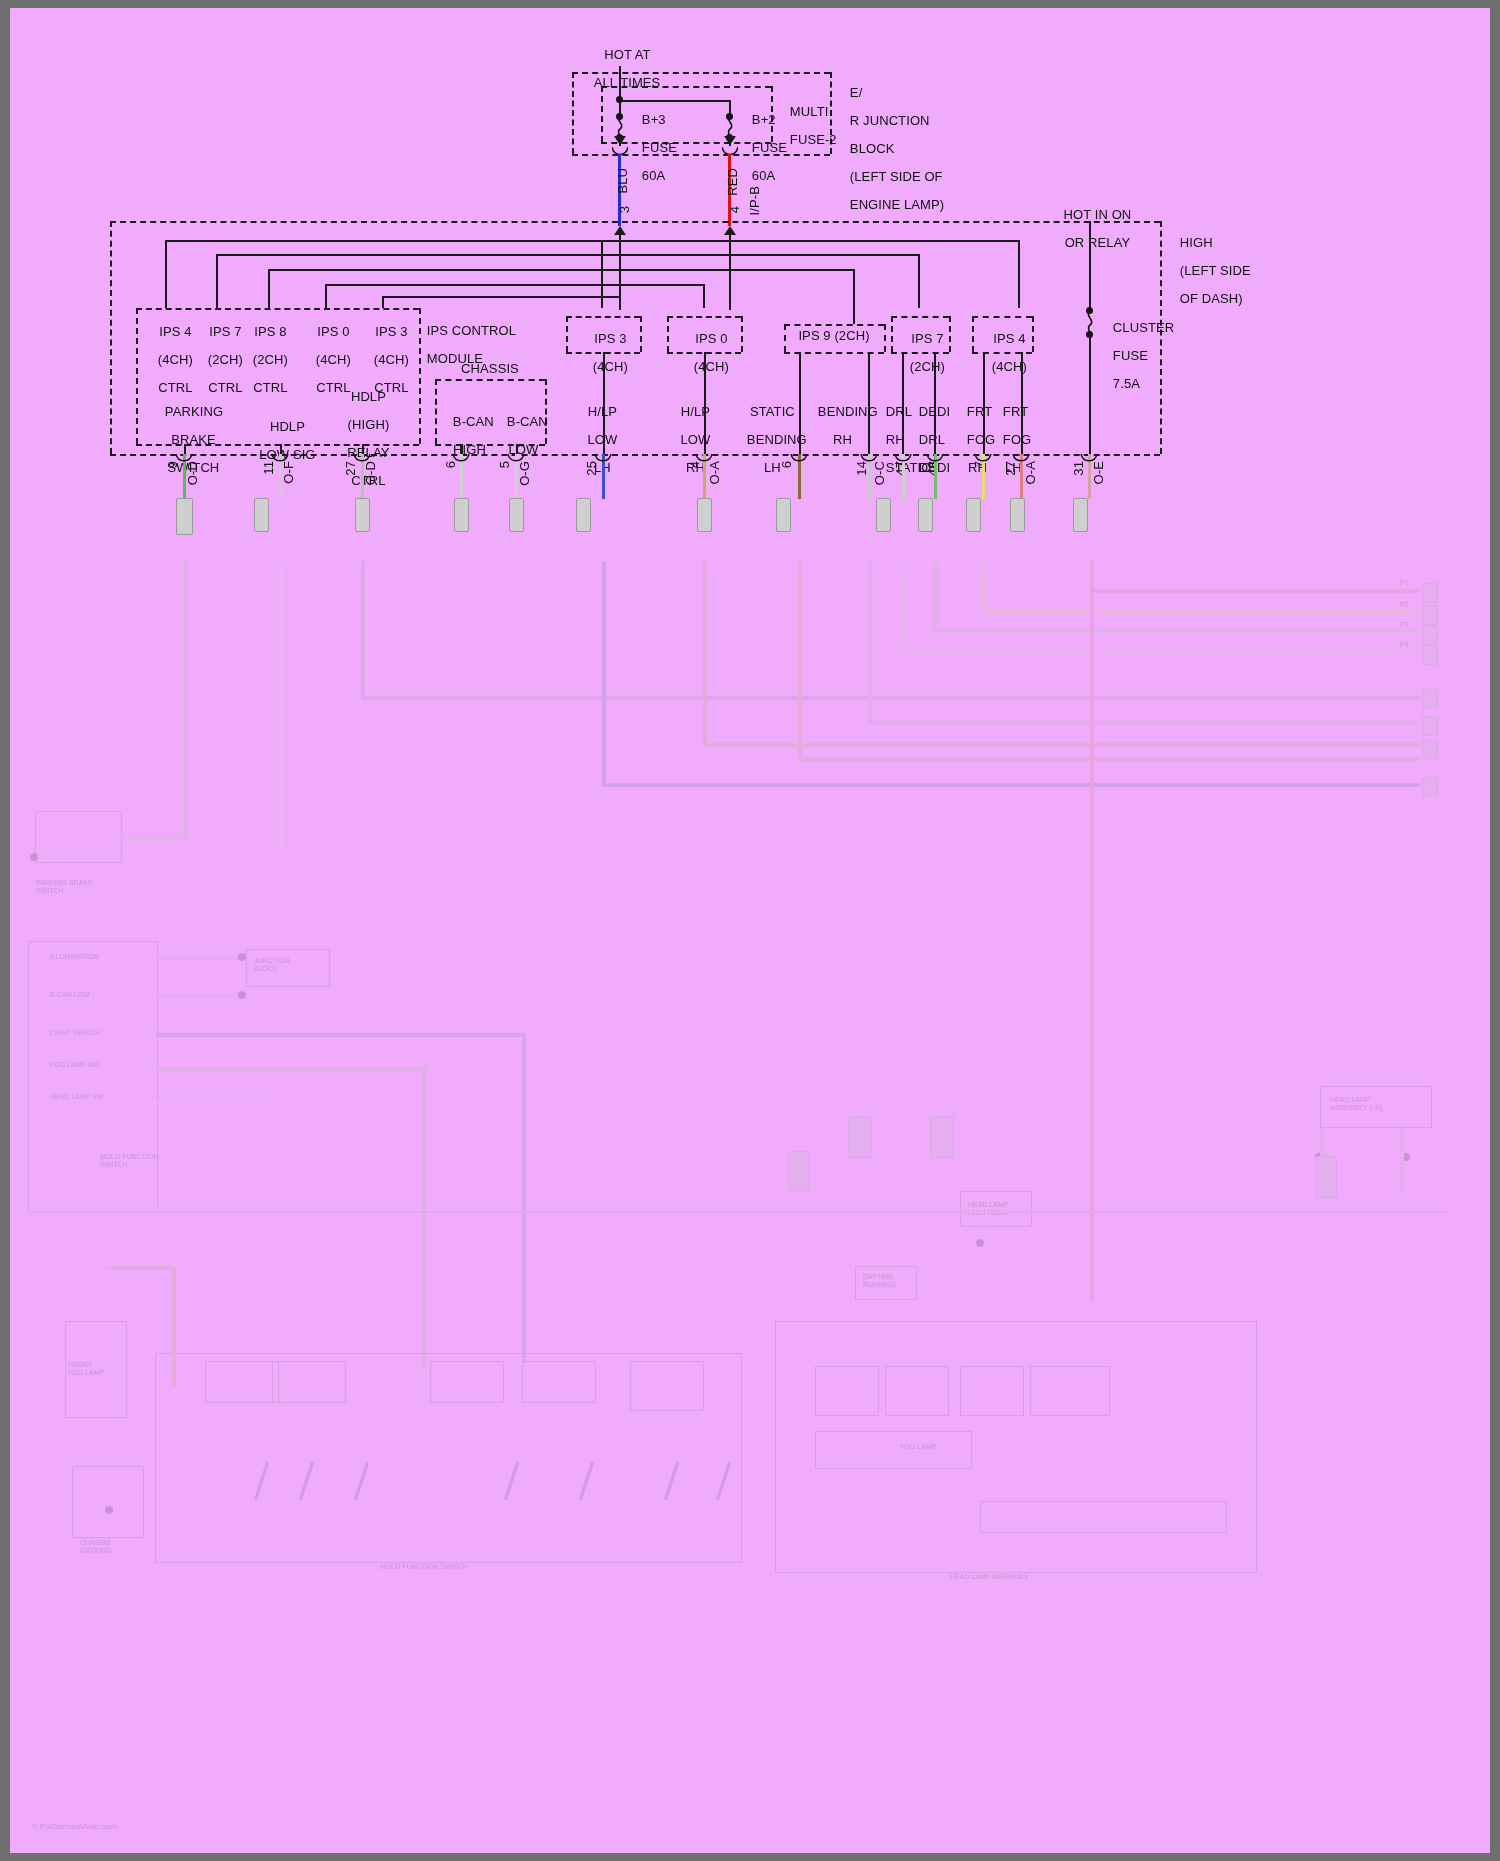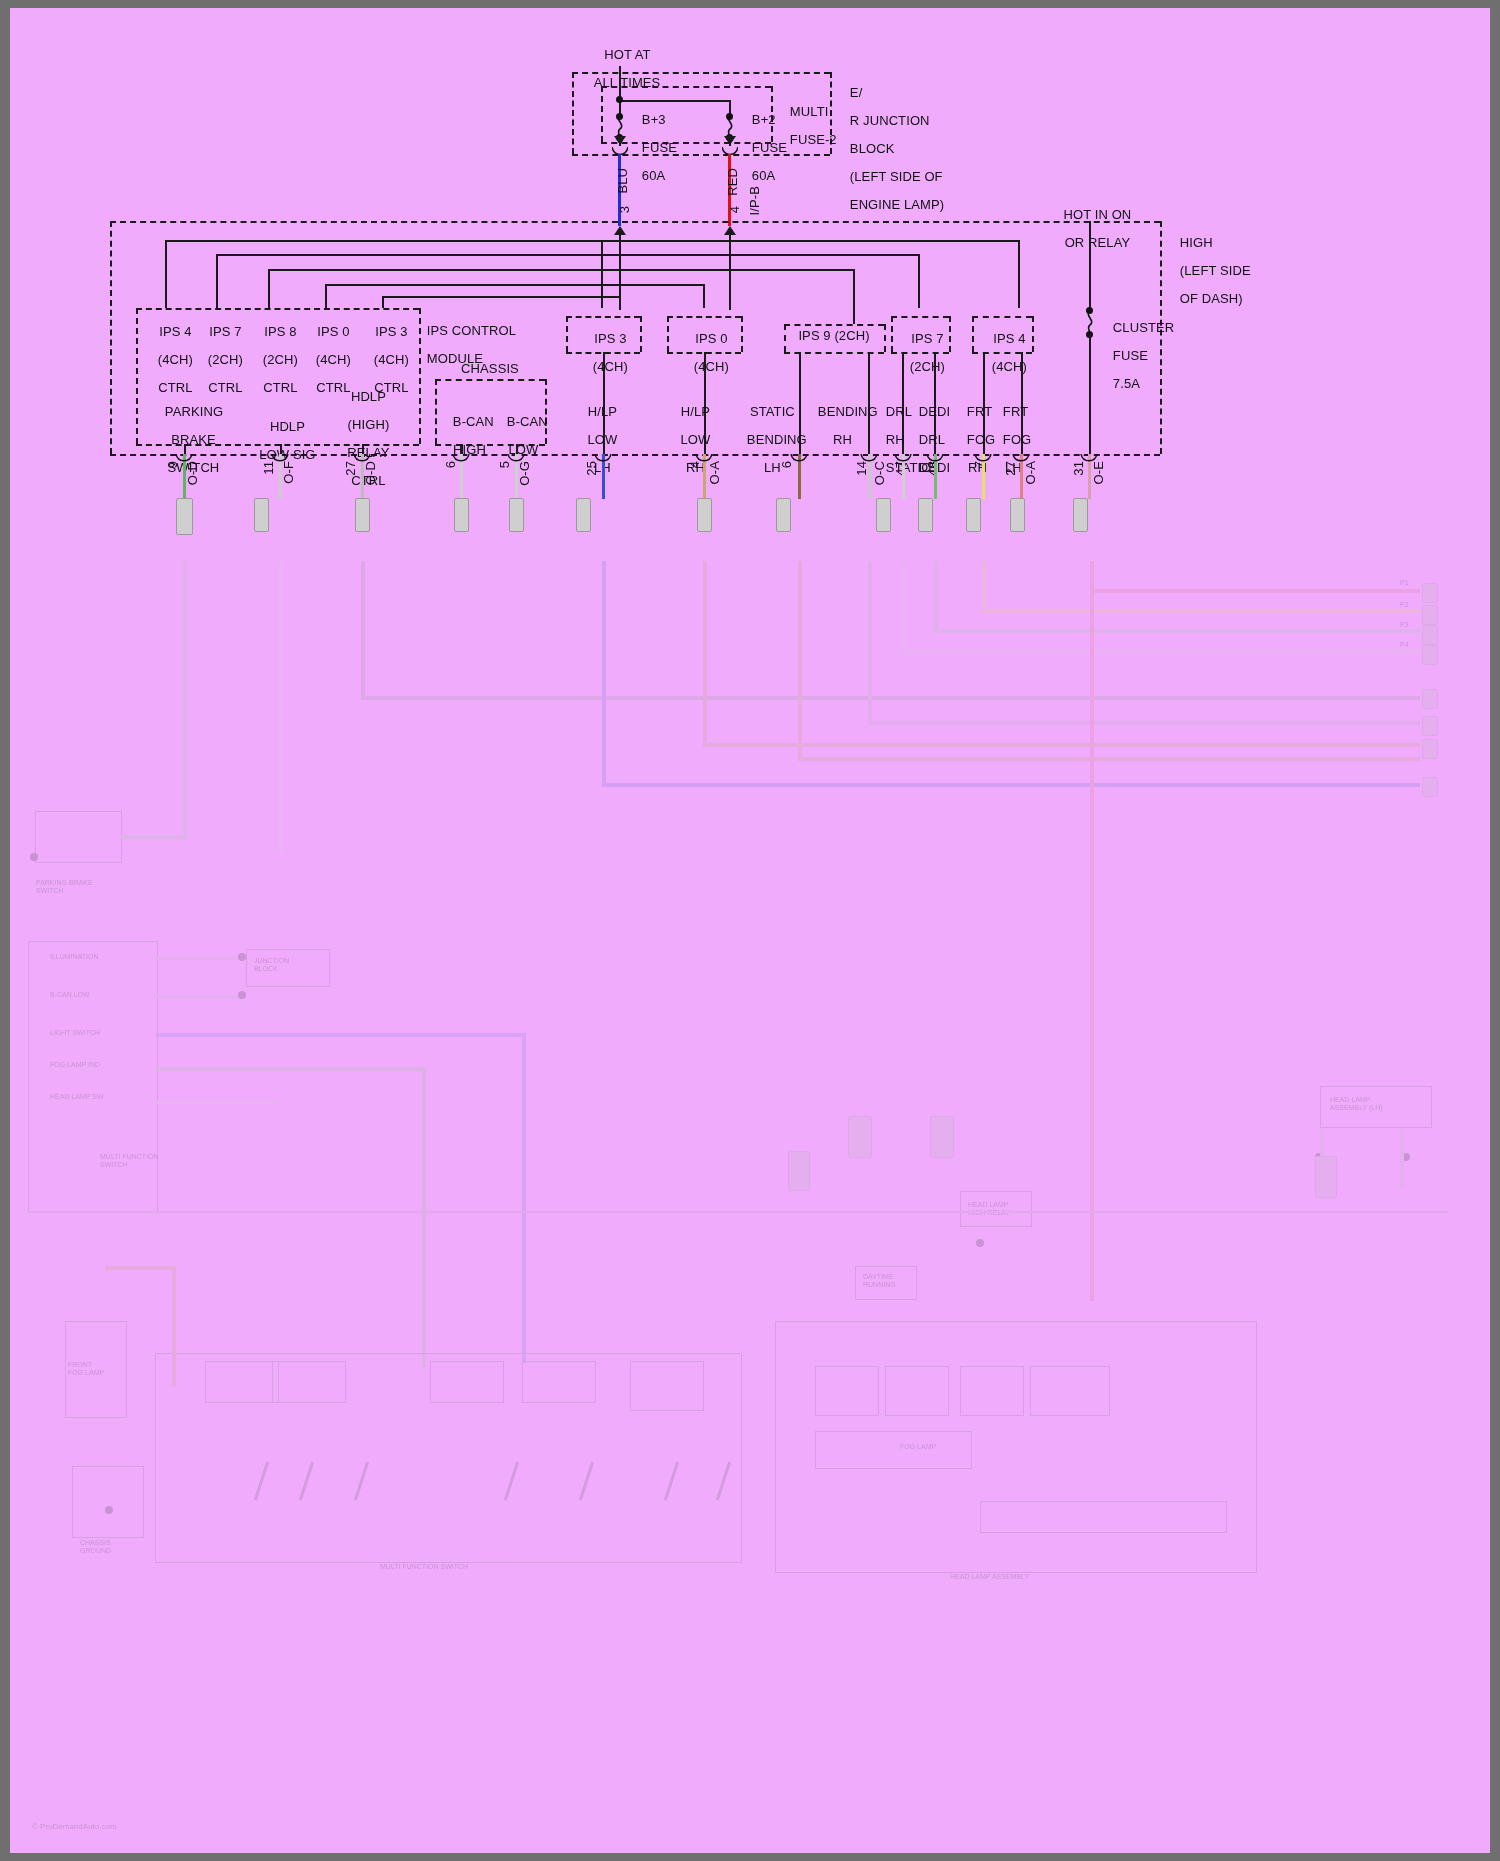--- a/index.html
+++ b/index.html
@@ -193,21 +193,21 @@
   <div class="t tc" style="left:132px;top:303px;width:52px;">
     <span>IPS 4</span><br>
     <span>(4CH)</span><br>
     <span>CTRL</span>
   </div>
   <div class="t tc" style="left:182px;top:303px;width:52px;">
     <span>IPS 7</span><br>
     <span>(2CH)</span><br>
     <span>CTRL</span>
   </div>
-  <div class="t tc" style="left:237px;top:303px;width:52px;">
+  <div class="t tc" style="left:227px;top:303px;width:52px;">
     <span>IPS 8</span><br>
     <span>(2CH)</span><br>
     <span>CTRL</span>
   </div>
   <div class="t tc" style="left:290px;top:303px;width:52px;">
     <span>IPS 0</span><br>
     <span>(4CH)</span><br>
     <span>CTRL</span>
   </div>
   <div class="t tc" style="left:348px;top:303px;width:52px;">

